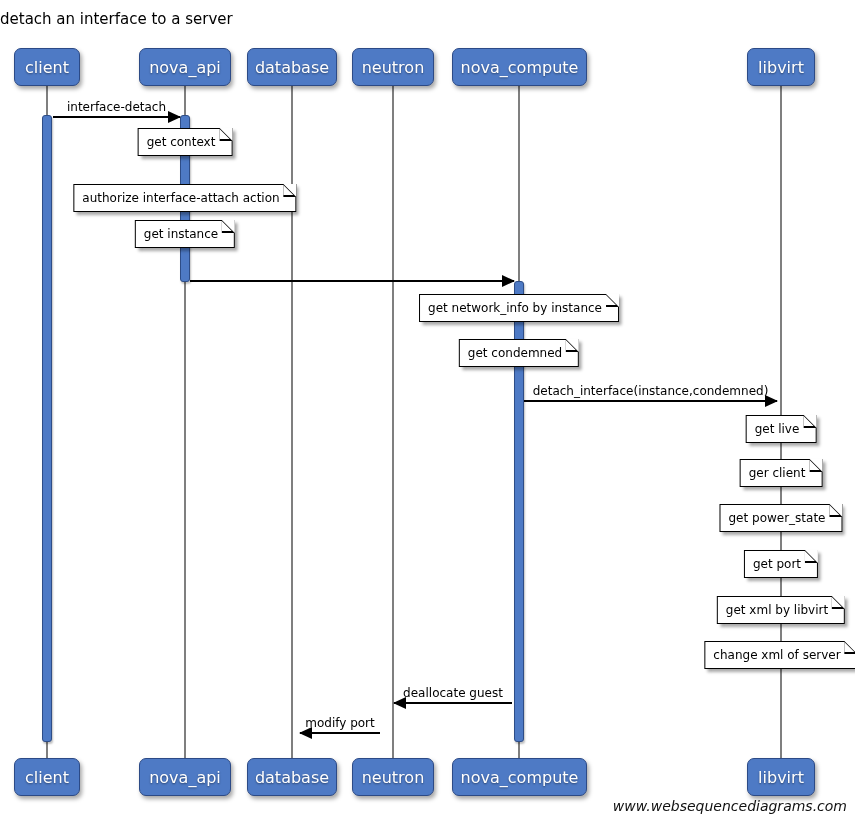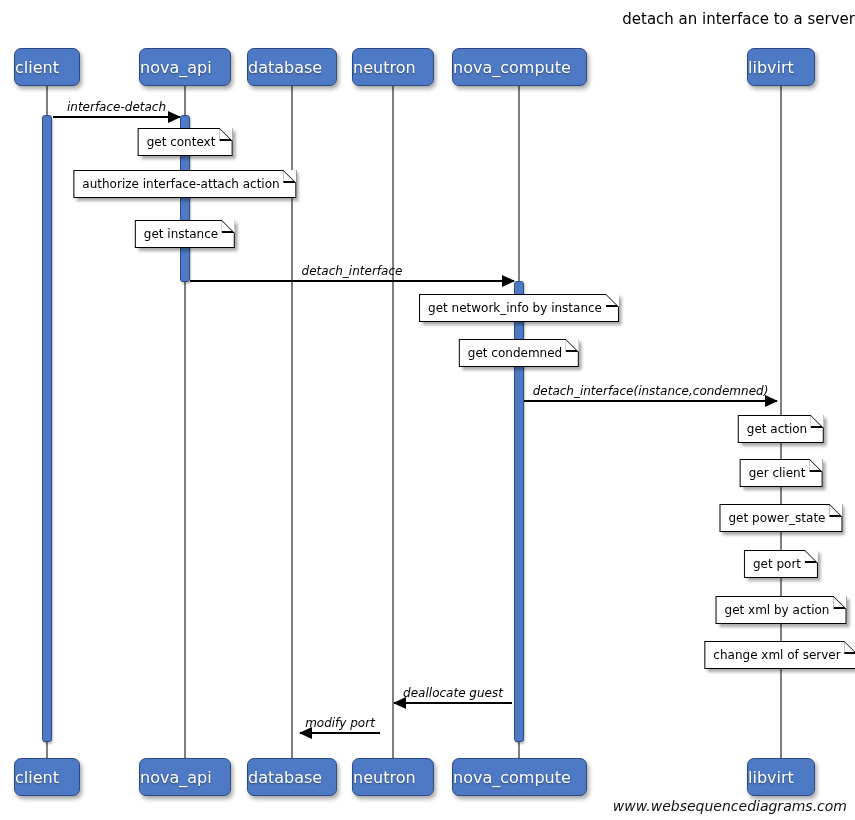--- a/index.html
+++ b/index.html
@@ -11,39 +11,39 @@
     --note-fill:#ffffff;
     --note-border:#000000;
     --message-line:#000000;
   }
   html,body{margin:0;padding:0;background:#ffffff;}
   #stage{
     position:relative;width:855px;height:820px;background:#fff;overflow:hidden;
     font-family:"DejaVu Sans","Liberation Sans",sans-serif;color:#000;
   }
   .title{
-    position:absolute;top:10px;left:0;width:100%;text-align:right;
+    position:absolute;top:10px;left:0;width:100%;text-align:left;
     font-size:15px;color:#000;
   }
   .actor{
     position:absolute;height:38px;box-sizing:border-box;
     background:var(--actor-fill);border:1px solid var(--actor-border);
-    border-radius:7px;color:#fff;display:flex;align-items:center;
+    border-radius:7px;color:#fff;display:flex;align-items:center;justify-content:center;
     font-size:16px;text-shadow:0 1px 2px rgba(0,0,0,0.45);
     box-shadow:2px 3px 4px rgba(0,0,0,0.35);
   }
   .lifeline{
     position:absolute;top:86px;height:672px;width:2px;background:var(--lifeline);
   }
   .activation{
     position:absolute;width:10px;box-sizing:border-box;
     background:var(--activation-fill);border:1px solid var(--activation-border);
     border-radius:3px;box-shadow:1px 2px 2px rgba(0,0,0,0.25);
   }
-  .message{position:absolute;height:22px;font-style:italic;}
+  .message{position:absolute;height:22px;}
   .msg-line{position:absolute;left:0;right:0;bottom:0;height:2px;background:var(--message-line);}
   .msg-label{
     position:absolute;left:0;right:0;bottom:4px;text-align:center;
     font-size:12px;white-space:nowrap;color:#000;
   }
   .arrow{position:absolute;width:0;height:0;bottom:-5px;}
   .arrow-right{
     right:-1px;
     border-left:13px solid var(--message-line);
     border-top:6px solid transparent;border-bottom:6px solid transparent;
@@ -128,47 +128,46 @@
   <div class="actor" style="left:747px;top:758px;width:68px">
       <span>libvirt</span>
     </div>
 
   <div class="message" style="left:53px;top:96px;width:127px">
     <span class="msg-label">interface-detach</span>
     <span class="msg-line"></span>
     <span class="arrow arrow-right"></span>
   </div>
   <div class="message" style="left:190px;top:260px;width:324px">
-    <span class="msg-label">detach_interface</span>
     <span class="msg-line"></span>
     <span class="arrow arrow-right"></span>
   </div>
   <div class="message" style="left:524px;top:380px;width:253px">
     <span class="msg-label">detach_interface(instance,condemned)</span>
     <span class="msg-line"></span>
     <span class="arrow arrow-right"></span>
   </div>
   <div class="message" style="left:394px;top:682px;width:118px">
     <span class="msg-label">deallocate guest</span>
     <span class="msg-line"></span>
     <span class="arrow arrow-left"></span>
   </div>
   <div class="message" style="left:300px;top:712px;width:80px">
     <span class="msg-label">modify port</span>
     <span class="msg-line"></span>
     <span class="arrow arrow-left"></span>
   </div>
 
   <div class="note" style="left:185px;top:128px"><span>get context</span></div>
-  <div class="note" style="left:185px;top:170px"><span>authorize interface-attach action</span></div>
+  <div class="note" style="left:185px;top:184px"><span>authorize interface-attach action</span></div>
   <div class="note" style="left:185px;top:220px"><span>get instance</span></div>
   <div class="note" style="left:519px;top:294px"><span>get network_info by instance</span></div>
   <div class="note" style="left:519px;top:339px"><span>get condemned</span></div>
-  <div class="note" style="left:781px;top:415px"><span>get action</span></div>
+  <div class="note" style="left:781px;top:415px"><span>get live</span></div>
   <div class="note" style="left:781px;top:459px"><span>ger client</span></div>
   <div class="note" style="left:781px;top:504px"><span>get power_state</span></div>
   <div class="note" style="left:781px;top:550px"><span>get port</span></div>
-  <div class="note" style="left:781px;top:596px"><span>get xml by action</span></div>
+  <div class="note" style="left:781px;top:596px"><span>get xml by libvirt</span></div>
   <div class="note" style="left:781px;top:641px"><span>change xml of server</span></div>
 
   <div class="watermark">www.websequencediagrams.com</div>
 
 </div>
 
 </body></html>

